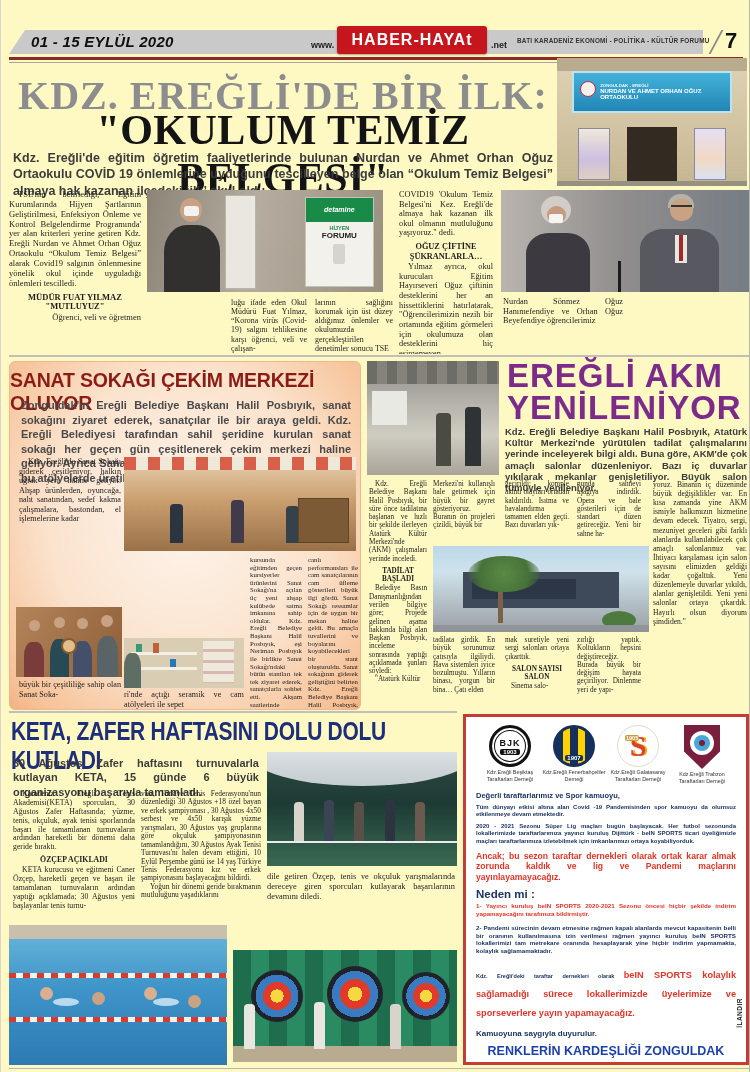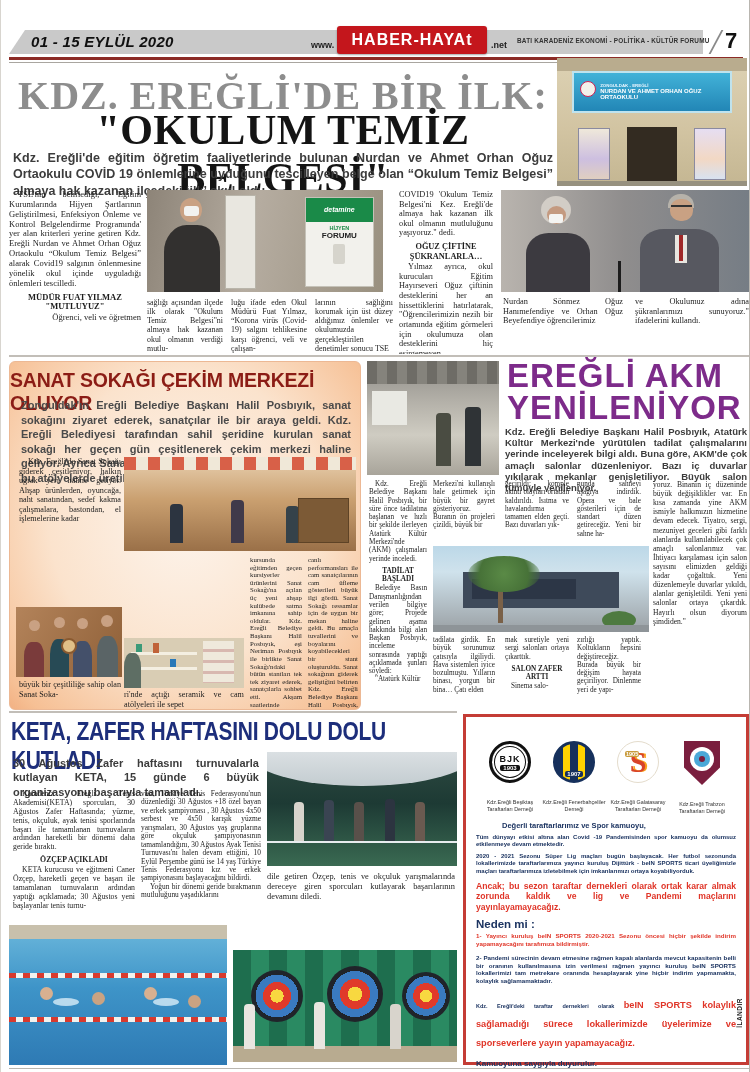--- a/index.html
+++ b/index.html
@@ -1,19 +1,19 @@
 <!DOCTYPE html>
 <html><head>
 <meta charset="utf-8">
 <style>
   * { box-sizing: border-box; margin: 0; padding: 0; }
   html,body { background:#e9e7e2; }
   .page {
     position: relative; width: 750px; height: 1072px; margin: 0 auto;
-    background: #ffffff; overflow: hidden;
+    background: #fef9c3; overflow: hidden;
     font-family: "Liberation Serif", serif; color: #1d1d1d;
     border-left: 1px solid #d8d5cf; border-right: 1px solid #b9b6b0;
   }
   .abs { position: absolute; }
   .sans { font-family: "Liberation Sans", sans-serif; }
 
   
   .graybar { background: #c9c9c9; clip-path: polygon(16px 0, 100% 0, 100% 100%, 0 100%); }
   .mast-date { font: italic bold 15px "Liberation Sans", sans-serif; color: #101010; letter-spacing: .3px; }
   .logo-box { background: #c4161c; border-radius: 3px; display: flex; align-items: center; justify-content: center;
@@ -50,22 +50,22 @@
 
   
   .keta-title { font: 900 21px "Liberation Sans", sans-serif; color: #1d2e7b; letter-spacing: -.3px; transform: scaleY(1.22); transform-origin: top left; }
   .keta-lead { font: bold 11px "Liberation Sans", sans-serif; color: #3c3c3c; text-align: justify; line-height: 1.3; }
 
   
   .annbox { background: #fff; border: 3px solid #c43c35; font-family: "Liberation Sans", sans-serif; padding: 8px 10px 6px; }
   .logo-row { display: flex; justify-content: space-between; align-items: flex-start; padding: 0 2px; }
   .logo-cell { width: 64px; text-align: center; }
   .logo-cap { font-size: 5.4px; line-height: 1.25; color: #333; margin-top: 2px; }
-  .badge { margin: 16px auto; position: relative; }
-  .ann-sal { font-weight: bold; font-size: 7.5px; color: #1c3461; margin-top: 6px; margin-left: 26px; }
+  .badge { margin: 0 auto; position: relative; }
+  .ann-sal { font-weight: bold; font-size: 7.5px; color: #1c3461; margin-top: 6px; }
   .ann-p { font-weight: bold; font-size: 6px; color: #1c3461; line-height: 1.25; margin-top: 4px; text-align: justify; }
   .ann-warn { font-weight: bold; font-size: 8.6px; color: #e03528; line-height: 1.22; margin-top: 6px; text-align: justify; }
   .ann-neden { font-weight: bold; font-size: 11.5px; color: #1c3461; margin-top: 6px; }
   .ann-r1 { font-weight: bold; font-size: 6.2px; color: #e03528; line-height: 1.25; margin-top: 2px; text-align: justify; }
   .ann-r2 { font-weight: bold; font-size: 6.2px; color: #1c3461; line-height: 1.25; margin-top: 6px; text-align: justify; }
   .ann-final { margin-top: 8px; text-align: justify; line-height: 1.2; }
   .ann-final .pre { font-weight: bold; font-size: 5.5px; color: #1c3461; }
   .ann-final .main { font-weight: bold; font-size: 9.2px; color: #e03528; }
   .ann-close { font-weight: bold; font-size: 8px; color: #1c3461; margin-top: 8px; }
   .ann-platform { font-weight: bold; font-size: 12.5px; color: #1b3fae; text-align: center; margin-top: 6px; }
@@ -127,23 +127,20 @@
     <div class="abs" style="right:4%;top:7%;width:29%;height:88%;background:#f2f1ec;border:1px solid #c5c2b8;">
       <div style="height:27%;background:#1a8a48;display:flex;align-items:center;justify-content:center;">
         <span class="sans" style="color:#fff;font-style:italic;font-weight:bold;font-size:7px;">detamine</span>
       </div>
       <div class="sans" style="text-align:center;margin-top:3px;font-size:5.5px;font-weight:bold;color:#1a8a48;">HİJYEN</div>
       <div class="sans" style="text-align:center;font-size:8px;font-weight:bold;color:#222;">FORUMU</div>
       <div style="width:12px;height:20px;background:#d6d4cc;margin:4px auto 0;border-radius:2px;"></div>
     </div>
   </div>
 
-  <div class="abs bodycol" style="left:146px;top:298px;width:76px;height:56px;font-size:7.9px;">
-    <p style="text-indent:0;">sağlığı açısından ilçede ilk olarak "Okulum Temiz Belgesi"ni almaya hak kazanan okul olmanın verdiği mutlu-</p>
-  </div>
   <div class="abs bodycol" style="left:230px;top:298px;width:76px;height:56px;font-size:7.9px;">
     <p style="text-indent:0;">luğu ifade eden Okul Müdürü Fuat Yılmaz, “Korona virüs (Covid-19) salgını tehlikesine karşı öğrenci, veli ve çalışan-</p>
   </div>
   <div class="abs bodycol" style="left:314px;top:298px;width:78px;height:56px;font-size:7.9px;">
     <p style="text-indent:0;">larının sağlığını korumak için üst düzey aldığımız önlemler ve okulumuzda gerçekleştirilen denetimler sonucu TSE</p>
   </div>
 
   <div class="abs bodycol" style="left:398px;top:190px;width:94px;height:164px;font-size:8.3px;">
     <p style="text-indent:0;">COVID19 'Okulum Temiz Belgesi'ni Kez. Ereğli'de almaya hak kazanan ilk okul olmanın mutluluğunu yaşıyoruz." dedi.</p>
     <div class="colhead">OĞUZ ÇİFTİNE ŞÜKRANLARLA…</div>
@@ -157,21 +154,20 @@
     <div class="abs" style="left:10%;bottom:0;width:26%;height:58%;background:#3c3a40;border-radius:35% 35% 0 0;"></div>
     <div class="abs" style="right:22%;top:4%;width:26px;height:14px;border-radius:12px 12px 0 0;background:#b6b2aa;"></div>
     <div class="abs" style="right:22.5%;top:9%;width:23px;height:22px;border-radius:45%;background:#c9a183;"></div>
     <div class="abs" style="right:23%;top:15%;width:21px;height:2px;background:#333;"></div>
     <div class="abs" style="right:12%;bottom:0;width:32%;height:62%;background:#575860;border-radius:30% 30% 0 0;"></div>
     <div class="abs" style="right:25%;bottom:28%;width:12px;height:28px;background:#e8e6e0;"></div>
     <div class="abs" style="right:26.5%;bottom:30%;width:4px;height:26px;background:#a02828;"></div>
     <div class="abs" style="left:47%;bottom:0;width:3px;height:30%;background:#1c1c1c;"></div>
   </div>
   <div class="abs caption" style="left:502px;top:297px;width:120px;">Nurdan Sönmez Oğuz Hanımefendiye ve Orhan Oğuz Beyefendiye öğrencilerimiz</div>
-  <div class="abs caption" style="left:634px;top:297px;width:114px;">ve Okulumuz adına şükranlarımızı sunuyoruz." ifadelerini kullandı.</div>
 
   <div class="abs sepline" style="left:8px;top:355px;width:740px;height:2px;"></div>
 
   <div class="abs sanatbox" style="left:8px;top:361px;width:352px;height:349px;">
     <div class="abs sanat-title" style="left:0;top:7px;width:100%;">SANAT SOKAĞI ÇEKİM MERKEZİ OLUYOR</div>
     <div class="abs sanat-lead" style="left:11px;top:36px;width:330px;">Zonguldak'ın Ereğli Belediye Başkanı Halil Posbıyık, sanat sokağını ziyaret ederek, sanatçılar ile bir araya geldi. Kdz. Ereğli Belediyesi tarafından sahil şeridine kurulan sanat sokağı her geçen gün çeşitlenerek çekim merkezi haline geliyor. Ayrıca Sanat Sokağı'na açılan üç yeni ahşap kulübede, bu atölyelerde üretilen ürünler için satış imkanı getirildi.</div>
 
     <div class="abs bodycol" style="left:9px;top:95px;width:102px;height:148px;font-size:8.2px;">
       <p>Kdz. Ereğli'de Sanat Sokağı giderek çeşitleniyor, halkın uğrak yeri haline geliyor. Ahşap ürünlerden, oyuncağa, naht sanatından, sedef kakma çalışmalara, bastondan, el işlemelerine kadar</p>
     </div>
@@ -256,21 +252,21 @@
     <div class="abs" style="left:16%;top:12%;width:72px;height:36px;border-radius:50%;background:radial-gradient(circle,#5a8a46 0%,#477238 60%,rgba(71,114,56,0) 100%);"></div>
     <div class="abs" style="right:6%;bottom:4%;width:34px;height:18px;border-radius:50%;background:#4e7a40;"></div>
     <div class="abs" style="left:0;bottom:0;width:100%;height:8%;background:#8e9498;"></div>
   </div>
 
   <div class="abs bodycol" style="left:432px;top:636px;width:62px;height:76px;font-size:7.2px;line-height:1.15;">
     <p style="text-indent:0;">tadilata girdik. En büyük sorunumuz çatısıyla ilgiliydi. Hava sistemleri iyice bozulmuştu. Yılların binası, yorgun bir bina… Çatı elden</p>
   </div>
   <div class="abs bodycol" style="left:504px;top:636px;width:64px;height:76px;font-size:7.2px;line-height:1.15;">
     <p style="text-indent:0;">mak suretiyle yeni sergi salonları ortaya çıkarttık.</p>
-    <div class="colhead" style="font-size:7.2px;">SALON ZAFER ARTTI</div>
+    <div class="colhead" style="font-size:7.2px;">SALON SAYISI SALON</div>
     <p style="text-indent:6px;">Sinema salo-</p>
   </div>
   <div class="abs bodycol" style="left:576px;top:636px;width:64px;height:76px;font-size:7.2px;line-height:1.15;">
     <p style="text-indent:0;">zırlığı yaptık. Koltukların hepsini değiştireceğiz. Burada büyük bir değişim hayata geçiriliyor. Dinlenme yeri de yapı-</p>
   </div>
   <div class="abs bodycol" style="left:652px;top:480px;width:94px;height:232px;font-size:7.6px;line-height:1.2;">
     <p style="text-indent:0;">yoruz. Binanın iç düzeninde büyük değişiklikler var. En kısa zamanda yine AKM ismiyle halkımızın hizmetine devam edecek. Tiyatro, sergi, mezuniyet geceleri gibi farklı alanlarda kullanılabilecek çok amaçlı salonlarımız var. İhtiyacı karşılaması için salon sayısını elimizden geldiği kadar çoğalttık. Yeni düzenlemeyle duvarlar yıkıldı, alanlar genişletildi. Yeni yeni salonlar ortaya çıkardık. Hayırlı olsun diyorum şimdiden."</p>
   </div>
 
   <div class="abs sepline" style="left:8px;top:711px;width:448px;height:2px;"></div>

